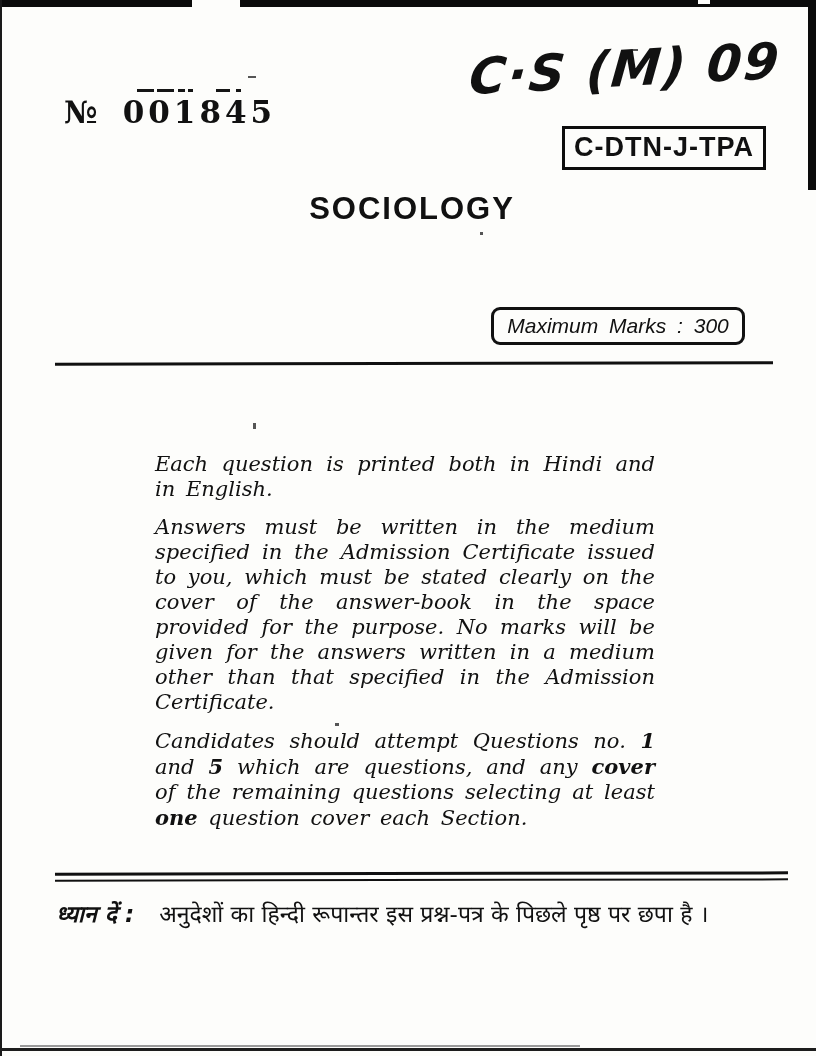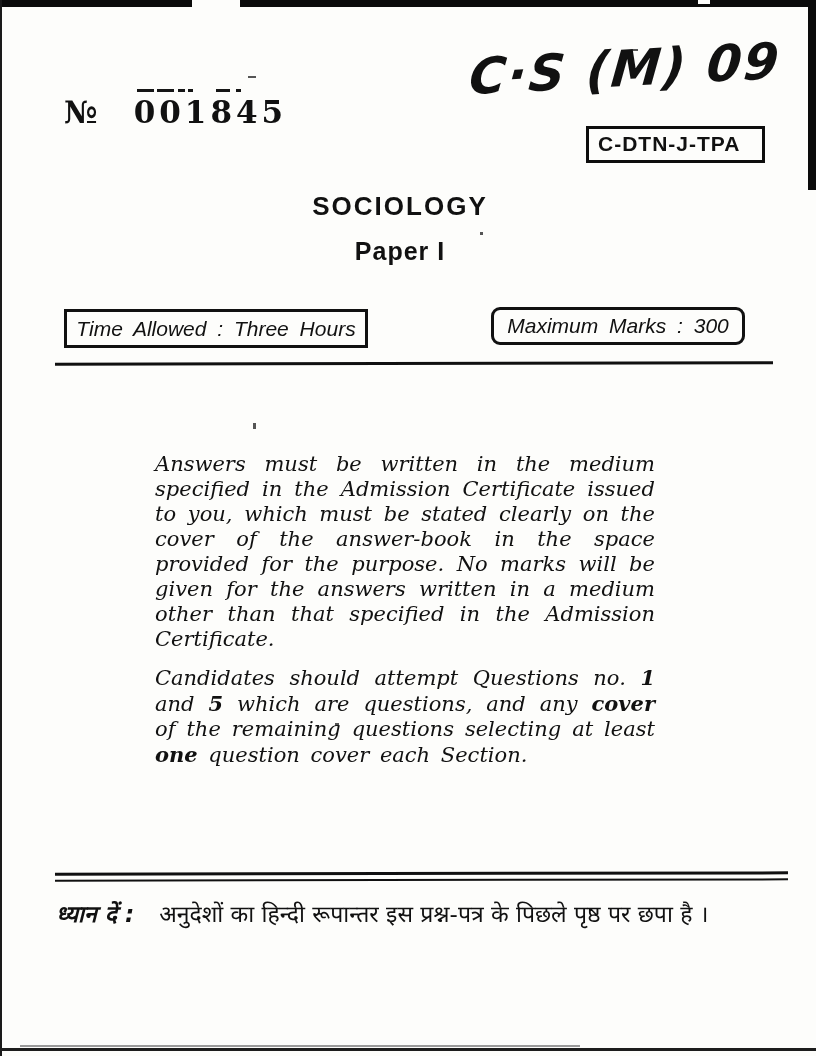--- a/index.html
+++ b/index.html
@@ -27,42 +27,42 @@
   .scan-bottom-soft { position:absolute; left:20px; top:1045px; width:560px; height:2px; background:#9a9a9a; }
   .speck { position:absolute; background:#555; }
 
   
   .serial {
     position:absolute; left:64px; top:94px;
     font-family:"DejaVu Serif", serif;
     font-weight:bold; font-size:31px; letter-spacing:1px;
     white-space:nowrap;
   }
-  .serial .digits { margin-left:35px; letter-spacing:4px;text-align:center; }
+  .serial .digits { margin-left:24px; letter-spacing:4px;text-align:center; }
   .overline-mark { position:absolute; height:3px; background:#151515; top:89px; }
 
   .handwriting {
     position:absolute; left:472px; top:48px;
     font-family:"DejaVu Sans", sans-serif;
     font-style:italic; font-weight:bold; font-size:50px;
     letter-spacing:2px; white-space:nowrap;
     transform: rotate(-3deg) skewX(-8deg);
     transform-origin:left top;
   }
 
   .code-box {
-    position:absolute; left:586px; top:126px;
+    position:absolute; left:562px; top:126px;
     border:3px solid #0d0d0d;
-    padding:3px 22px 4px 9px;
-    font-weight:bold; font-size:21px; letter-spacing:1px;
+    padding:3px 9px 4px 9px;
+    font-weight:bold; font-size:27px; letter-spacing:1px;
     background:#fdfdfb;
   }
   .doc-title {
-    position:absolute; left:0; top:191px; width:800px; text-align:center;
-    font-weight:bold; font-size:26px; letter-spacing:2px;
+    position:absolute; left:12px; top:191px; width:800px; text-align:center;
+    font-weight:bold; font-size:31px; letter-spacing:2px;
   }
   .doc-subtitle {
     position:absolute; left:0; top:237px; width:800px; text-align:center;
     font-weight:bold; font-size:25px; letter-spacing:1px;
   }
 
   
   .info-box {
     position:absolute;
     border:3px solid #111;
@@ -139,33 +139,30 @@
   <div class="overline-mark" style="left:216px; width:14px;"></div>
   <div class="overline-mark" style="left:236px; width:5px;"></div>
 
   <div class="handwriting">C·S (M) 09</div>
 
   <div class="code-box">
     <span>C-DTN-J-TPA</span>
   </div>
 
   <div class="doc-title">SOCIOLOGY</div>
-  <div class="doc-subtitle">Paper I</div>
 
-  <div class="info-box time-box">
-    <span>Time Allowed : Three Hours</span>
-  </div>
   <div class="info-box marks-box">
     <span>Maximum Marks : 300</span>
   </div>
 
   <div class="rule-single"></div>
 
 
   <div class="instructions-body">
+    <p><span>Each question is printed both in Hindi and in English.</span></p>
     <p><span>Answers must be written in the medium specified in the Admission Certificate issued to you, which must be stated clearly on the cover of the answer-book in the space provided for the purpose. No marks will be given for the answers written in a medium other than that specified in the Admission Certificate.</span></p>
     <p><span>Candidates should attempt Questions no. </span><span data-bold="true">1</span><span> and </span><span data-bold="true">5</span><span> which are questions, and any </span><span data-bold="true">cover</span><span> of the remaining questions selecting at least </span><span data-bold="true">one</span><span> question cover each Section.</span></p>
   </div>
 
   <div class="rule-double"></div>
 
   <div class="hindi-note">
     <span class="label">ध्यान दें :</span><span>अनुदेशों का हिन्दी रूपान्तर इस प्रश्न-पत्र के पिछले पृष्ठ पर छपा है ।</span>
   </div>
 

